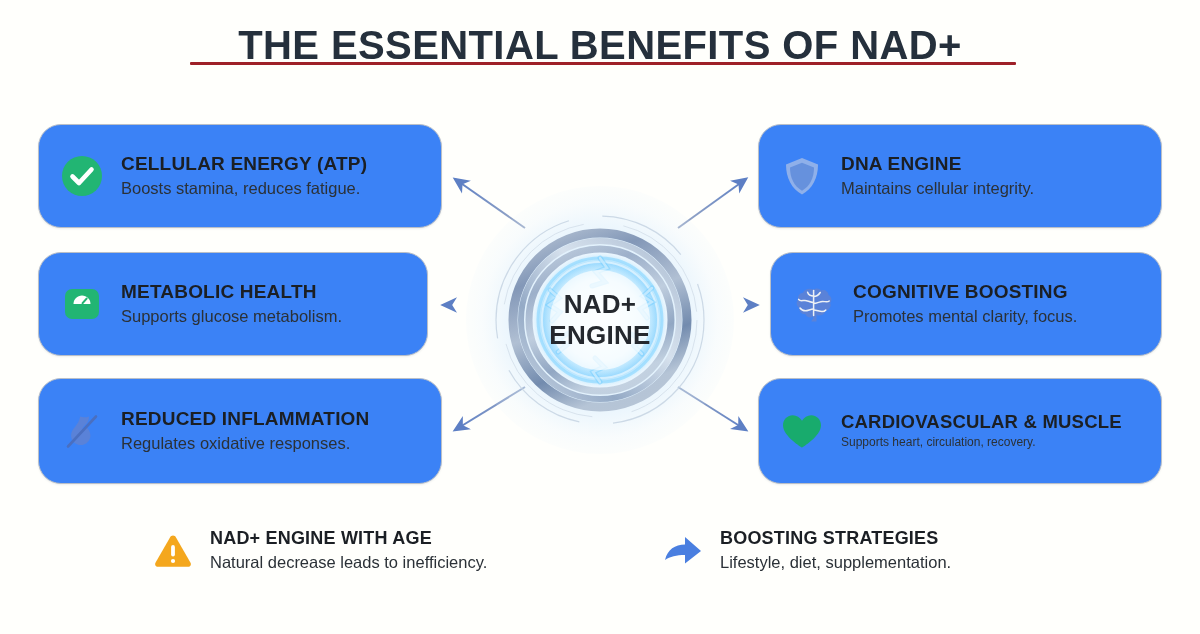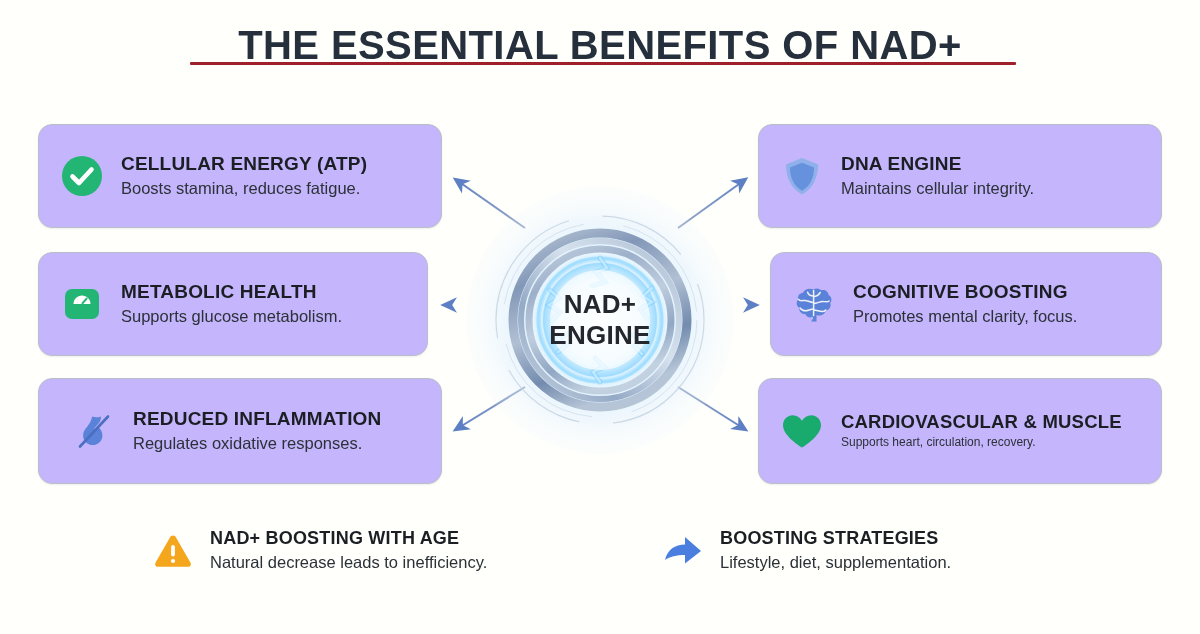--- a/index.html
+++ b/index.html
@@ -44,23 +44,23 @@
     top: 62px;
     width: 826px;
     height: 3px;
     background: #9e2028;
     border-radius: 1px;
   }
 
   
   .card {
     position: absolute;
-    background: #c4b5fd;
+    background: #3b82f6;
     border: 1.5px solid #b9bfc8;
-    border-radius: 14px;
+    border-radius: 23px;
     box-sizing: border-box;
     display: flex;
     align-items: center;
     box-shadow: 0 1px 2px rgba(40,50,60,0.08);
     justify-content: flex-end;
   }
   .card-icon {
     flex: 0 0 auto;
     width: 46px;
     height: 46px;
@@ -87,21 +87,21 @@
     font-size: 16.5px;
     color: #2b3137;
     line-height: 1.3;
     margin-top: 3px;
     white-space: nowrap;
   }
 
   
   #card-cellular-energy  { left: 38px;  top: 124px; width: 404px; height: 104px; }
   #card-metabolic-health { left: 38px;  top: 252px; width: 390px; height: 104px; }
-  #card-reduced-inflammation { left: 38px; top: 378px; width: 404px; height: 106px; padding-left: 12px; }
+  #card-reduced-inflammation { left: 38px; top: 378px; width: 404px; height: 106px; }
   
   #card-dna-repair         { left: 758px; top: 124px; width: 404px; height: 104px; }
   #card-cognitive-function { left: 770px; top: 252px; width: 392px; height: 104px; }
   #card-cardiovascular     { left: 758px; top: 378px; width: 404px; height: 106px; }
 
   #card-cardiovascular .card-title { font-size: 18.5px; }
   #card-cardiovascular .card-desc  { font-size: 12px; }
 
   
   #engine {
@@ -393,21 +393,21 @@
   <div class="footer-item" id="footer-decline">
     <div class="footer-icon">
       <svg width="42" height="42" viewBox="0 0 42 42">
         <path d="M21,5.5 C22.4,5.5 23.3,6.2 24,7.4 L38.4,32.4 C39.6,34.5 38.4,36.8 36,36.8
                  L6,36.8 C3.6,36.8 2.4,34.5 3.6,32.4 L18,7.4 C18.7,6.2 19.6,5.5 21,5.5 Z" fill="#f4a71d"></path>
         <rect x="19.1" y="15" width="3.8" height="11.5" rx="1.9" fill="#ffffff"></rect>
         <circle cx="21" cy="31" r="2.1" fill="#ffffff"></circle>
       </svg>
     </div>
     <div class="footer-text">
-      <div class="footer-title">NAD+ BOOSTING WITH AGE</div>
+      <div class="footer-title">NAD+ ENGINE WITH AGE</div>
       <div class="footer-desc">Natural decrease leads to inefficiency.</div>
     </div>
   </div>
 
   <div class="footer-item" id="footer-boosting">
     <div class="footer-icon">
       <svg width="42" height="42" viewBox="0 0 42 42">
         <path d="M3,30 C5.5,19.5 13,14.5 23,14.5 L23,7 L39,21 L23,33.5 L23,25
                  C14.5,25 8,26.5 3,30 Z" fill="#4a7fe0"></path>
       </svg>

